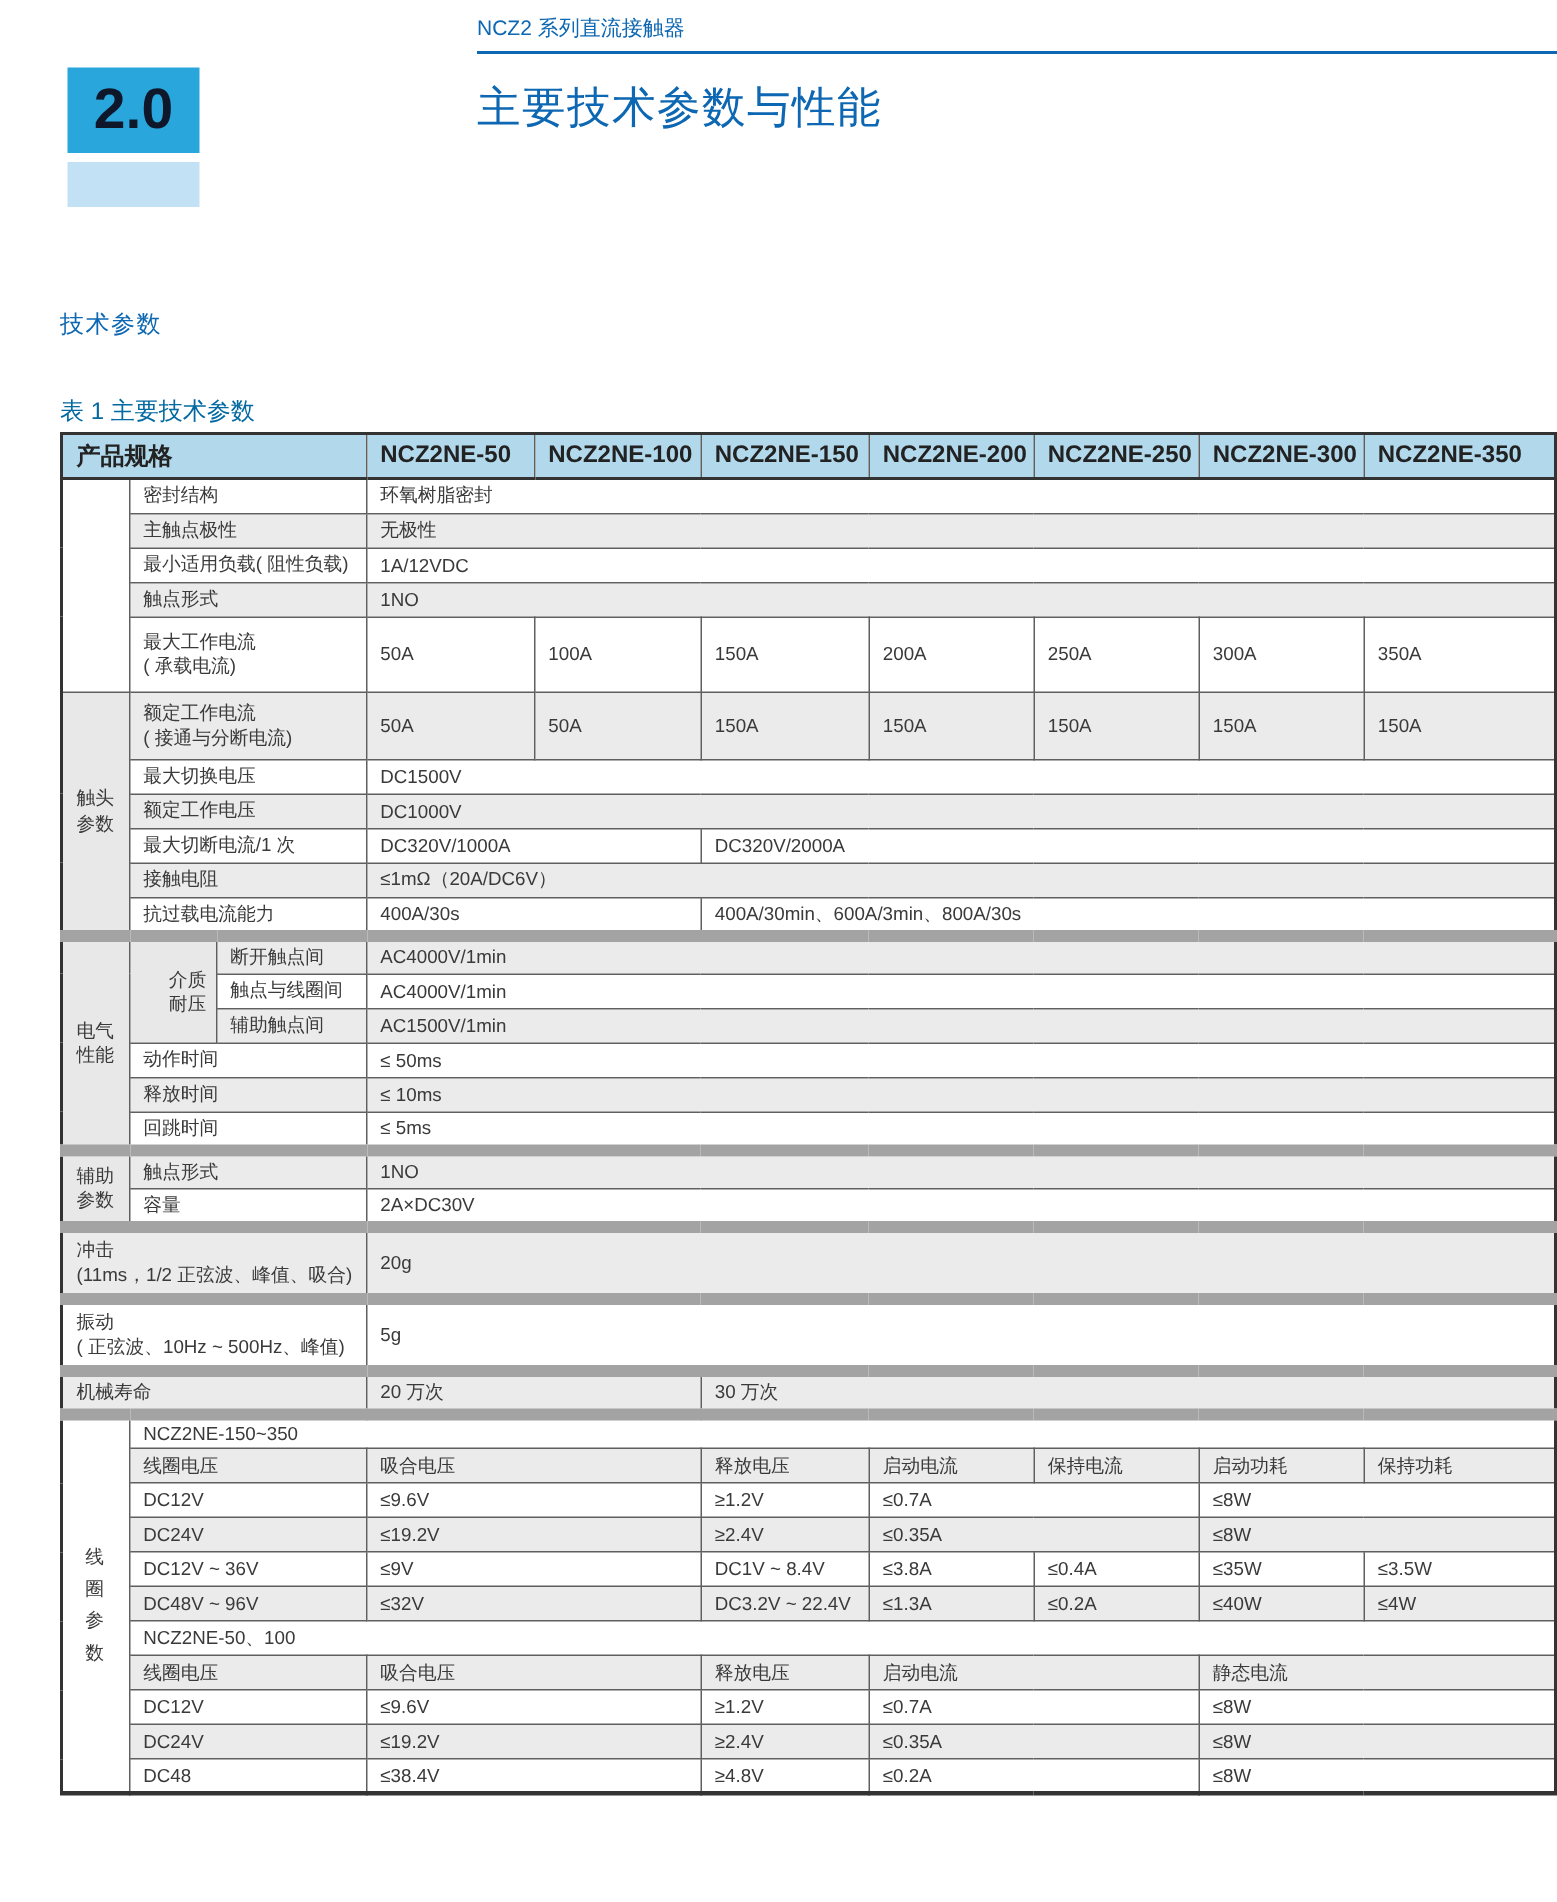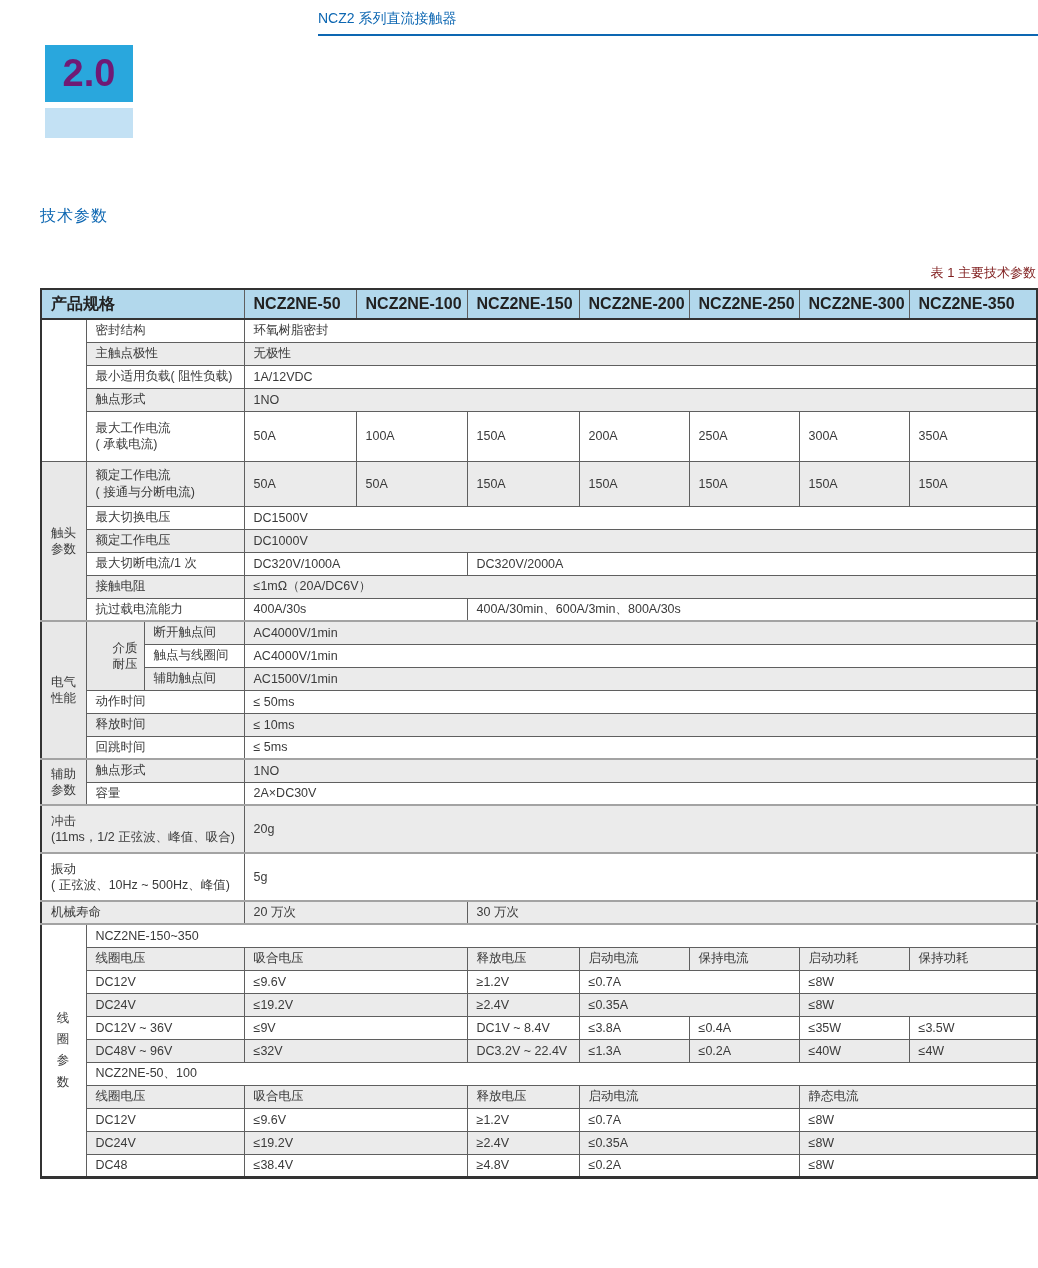--- a/index.html
+++ b/index.html
@@ -8,60 +8,61 @@
     font-family:"Liberation Sans","DejaVu Sans",sans-serif;
     color:#3a3a3a;
   }
   #page{position:relative;width:1038px;height:1268px;background:#fff;overflow:hidden;}
 
   
   .doc-header{position:absolute;left:318px;top:10px;font-size:14px;color:#0d67b2;font-weight:500;}
   .blue-rule{position:absolute;left:318px;top:34px;width:720px;height:2px;background:#0d67b2;}
   .badge{position:absolute;left:45px;top:45px;width:88px;height:57px;background:#29a7dd;
          display:flex;align-items:center;justify-content:center;
-         color:#701a75;font-size:38px;font-weight:bold;}
+         color:#0f172a;font-size:38px;font-weight:bold;}
   .badge-shadow{position:absolute;left:45px;top:108px;width:88px;height:30px;background:#c3e1f4;}
   .page-title{position:absolute;left:318px;top:52px;font-size:29px;color:#0d67b2;font-weight:500;letter-spacing:1px;}
   .section-title{position:absolute;left:40px;top:206px;font-size:16px;color:#0d67b2;font-weight:500;letter-spacing:1px;}
-  .table-caption{position:absolute;left:40px;top:264px;width:996px;text-align:right;font-size:13px;color:#7f1d1d;}
+  .table-caption{position:absolute;left:40px;top:264px;width:996px;text-align:left;font-size:16px;color:#0369a1;}
 
   
   table.spec{
     position:absolute;left:40px;top:288px;width:996px;
     border-collapse:collapse;table-layout:fixed;
     font-size:12.5px;color:#3a3a3a;
     border:2px solid #333;border-bottom:3px solid #333;
   }
   .spec td,.spec th{border:1px solid #5f5f5f;padding:2px 9px;vertical-align:middle;
     overflow:hidden;white-space:nowrap;text-align:left;font-weight:normal;}
   .spec thead th{background:#b2d8ec;font-weight:bold;color:#222;height:24px;
     border-bottom:2px solid #333;font-size:16px;}
   .spec tr{height:23px;}
   .rh50{height:50px !important;}
   .rh45{height:45px !important;}
   .rh48{height:48px !important;}
   .gray td{background:#ebebeb;}
   .white td{background:#ffffff;}
-  .sect td{border-top:2px solid #a3a3a3;}
+  .sect td{border-top:8px solid #a3a3a3;}
   .gcell{background:#e8e8e8 !important;text-align:center;padding:2px 2px;}
   .gcell-white{background:#ffffff !important;text-align:center;padding:2px 2px;}
   .gtop{vertical-align:top;padding-top:3px;margin-left:33px;}
   .two span{display:block;line-height:1.3;}
   .vchar{width:14px;margin:4px auto;word-break:break-all;white-space:normal;line-height:1.7;}
   .lab{padding-left:10px;}
 </style>
 </head>
 <body>
 
 <div id="page">
 
   <div class="doc-header">NCZ2 系列直流接触器</div>
   <div class="blue-rule"></div>
   <div class="badge">2.0</div>
   <div class="badge-shadow"></div>
+  <div class="page-title">主要技术参数与性能</div>
   <div class="section-title">技术参数</div>
   <div class="table-caption">表 1 主要技术参数</div>
 
   <table class="spec">
     <colgroup>
       <col style="width:45px">
         <col style="width:58px">
         <col style="width:100px">
       <col style="width:112px">
         <col style="width:111px">

